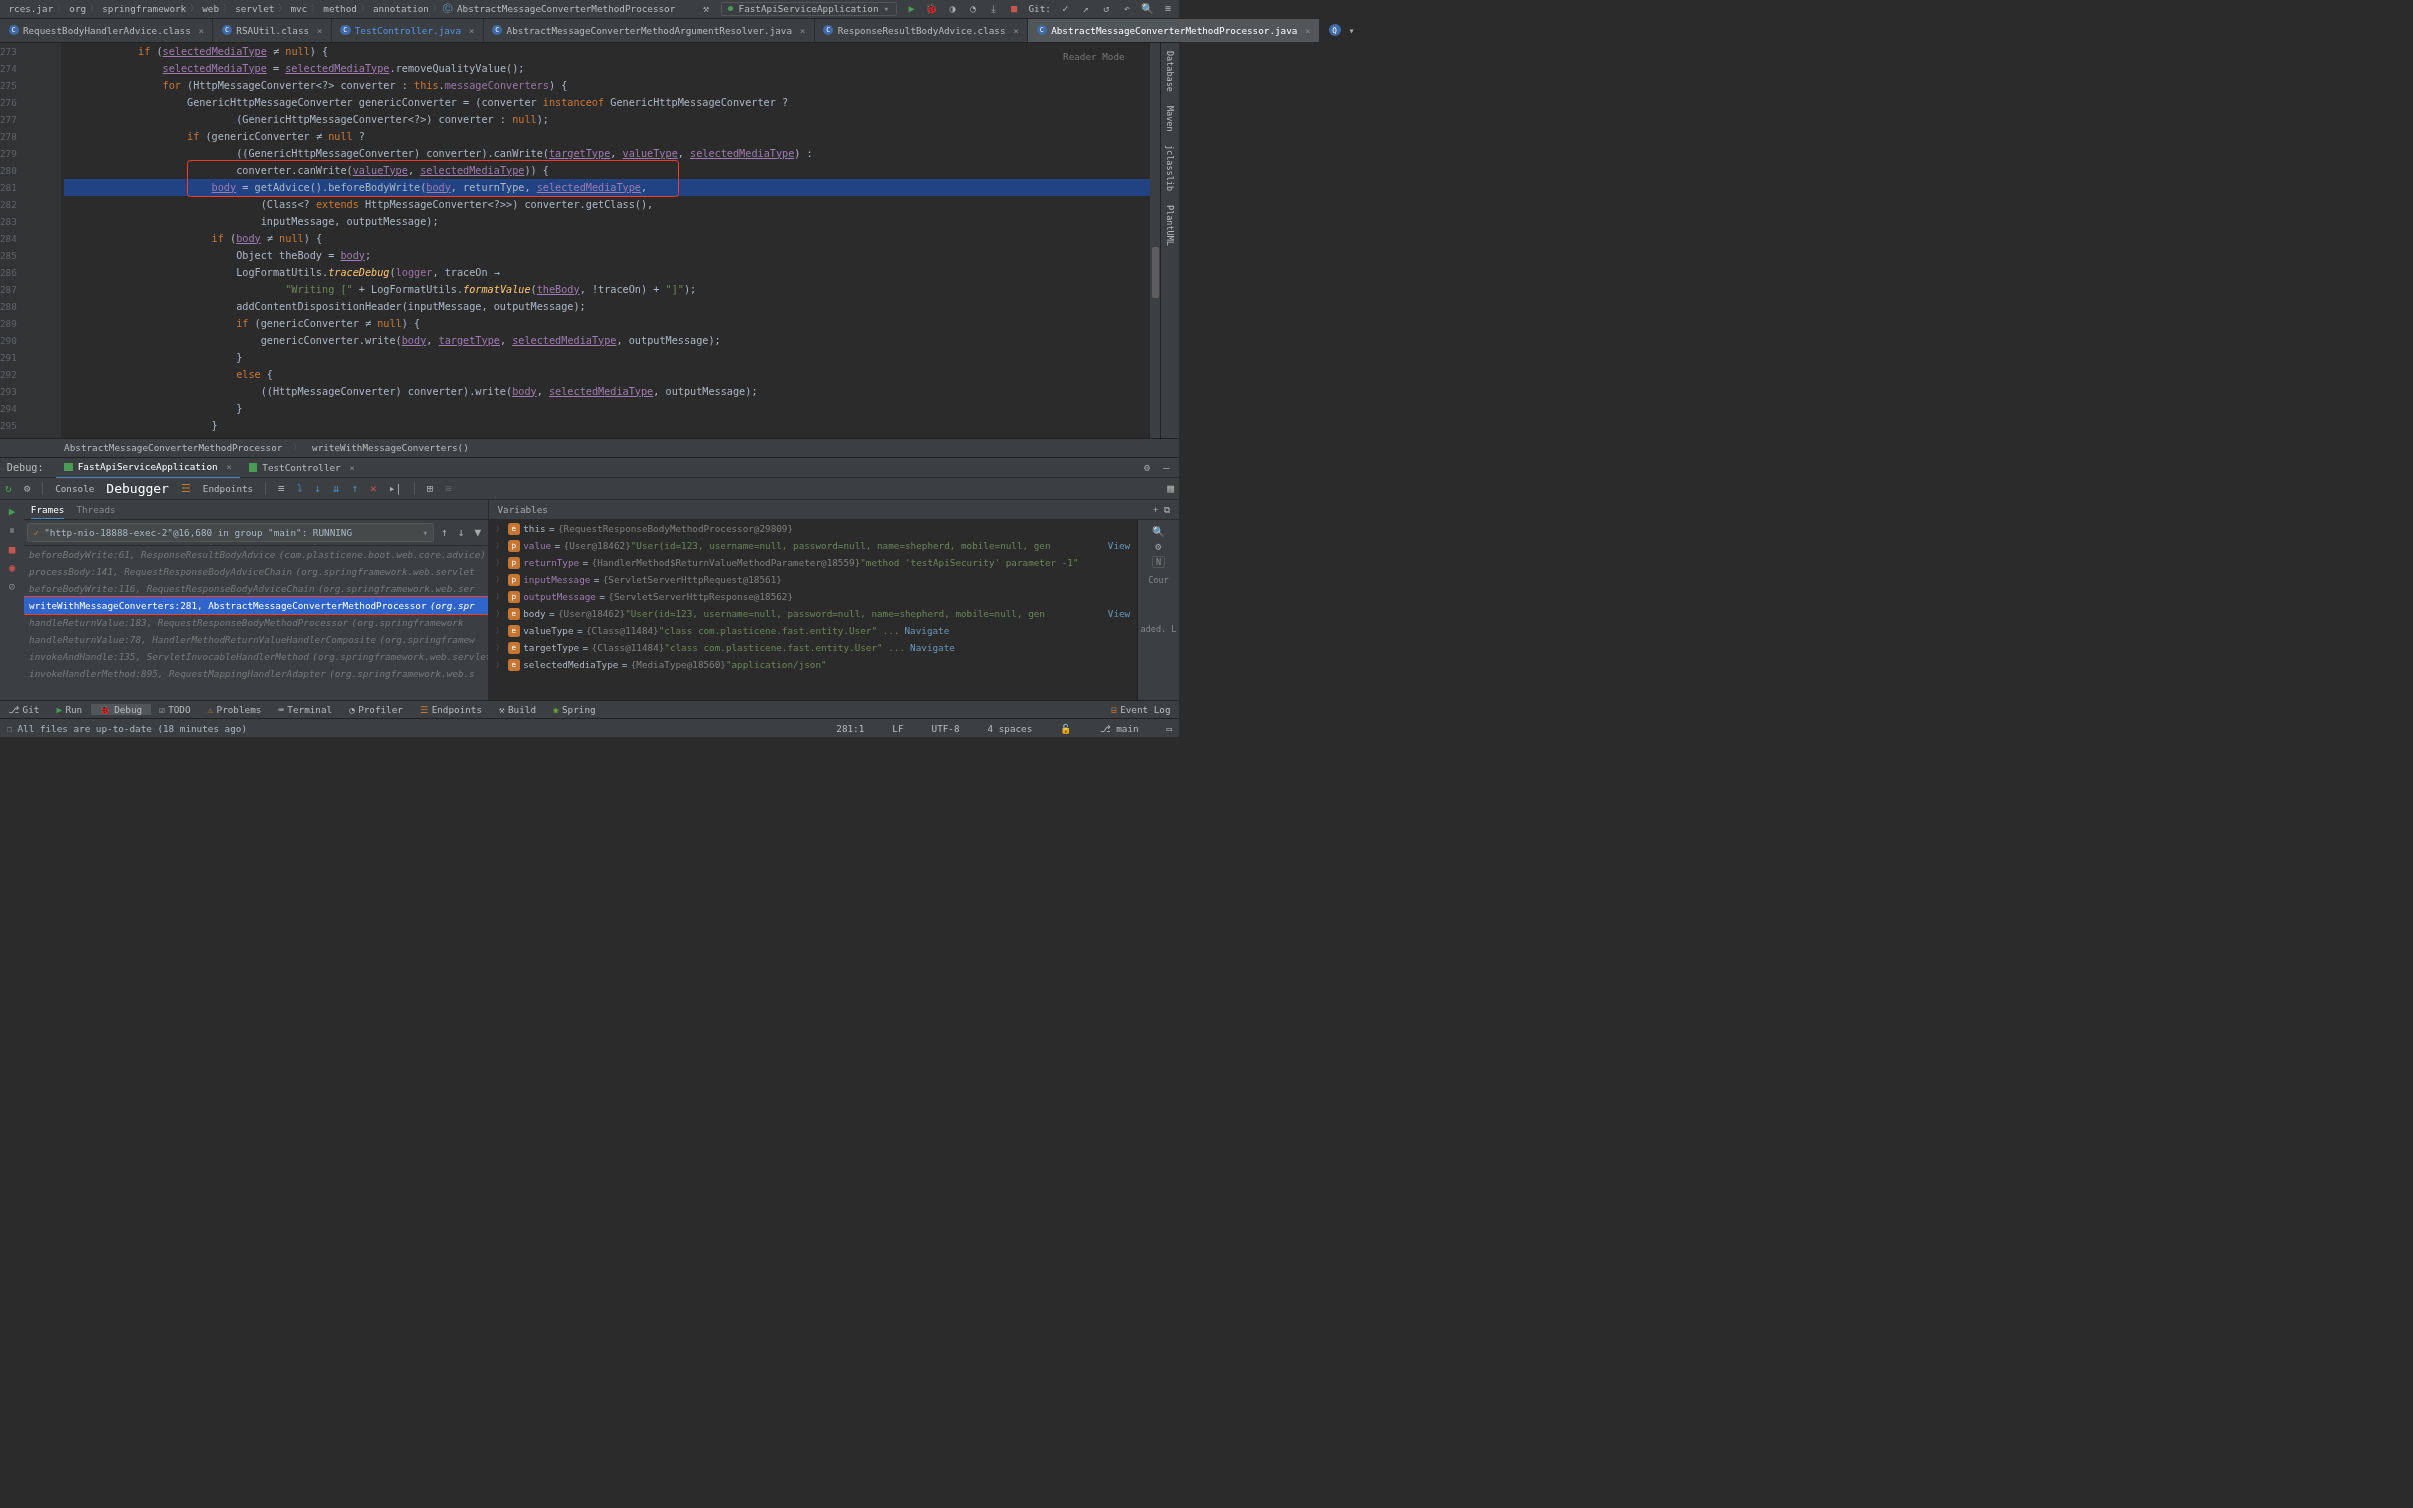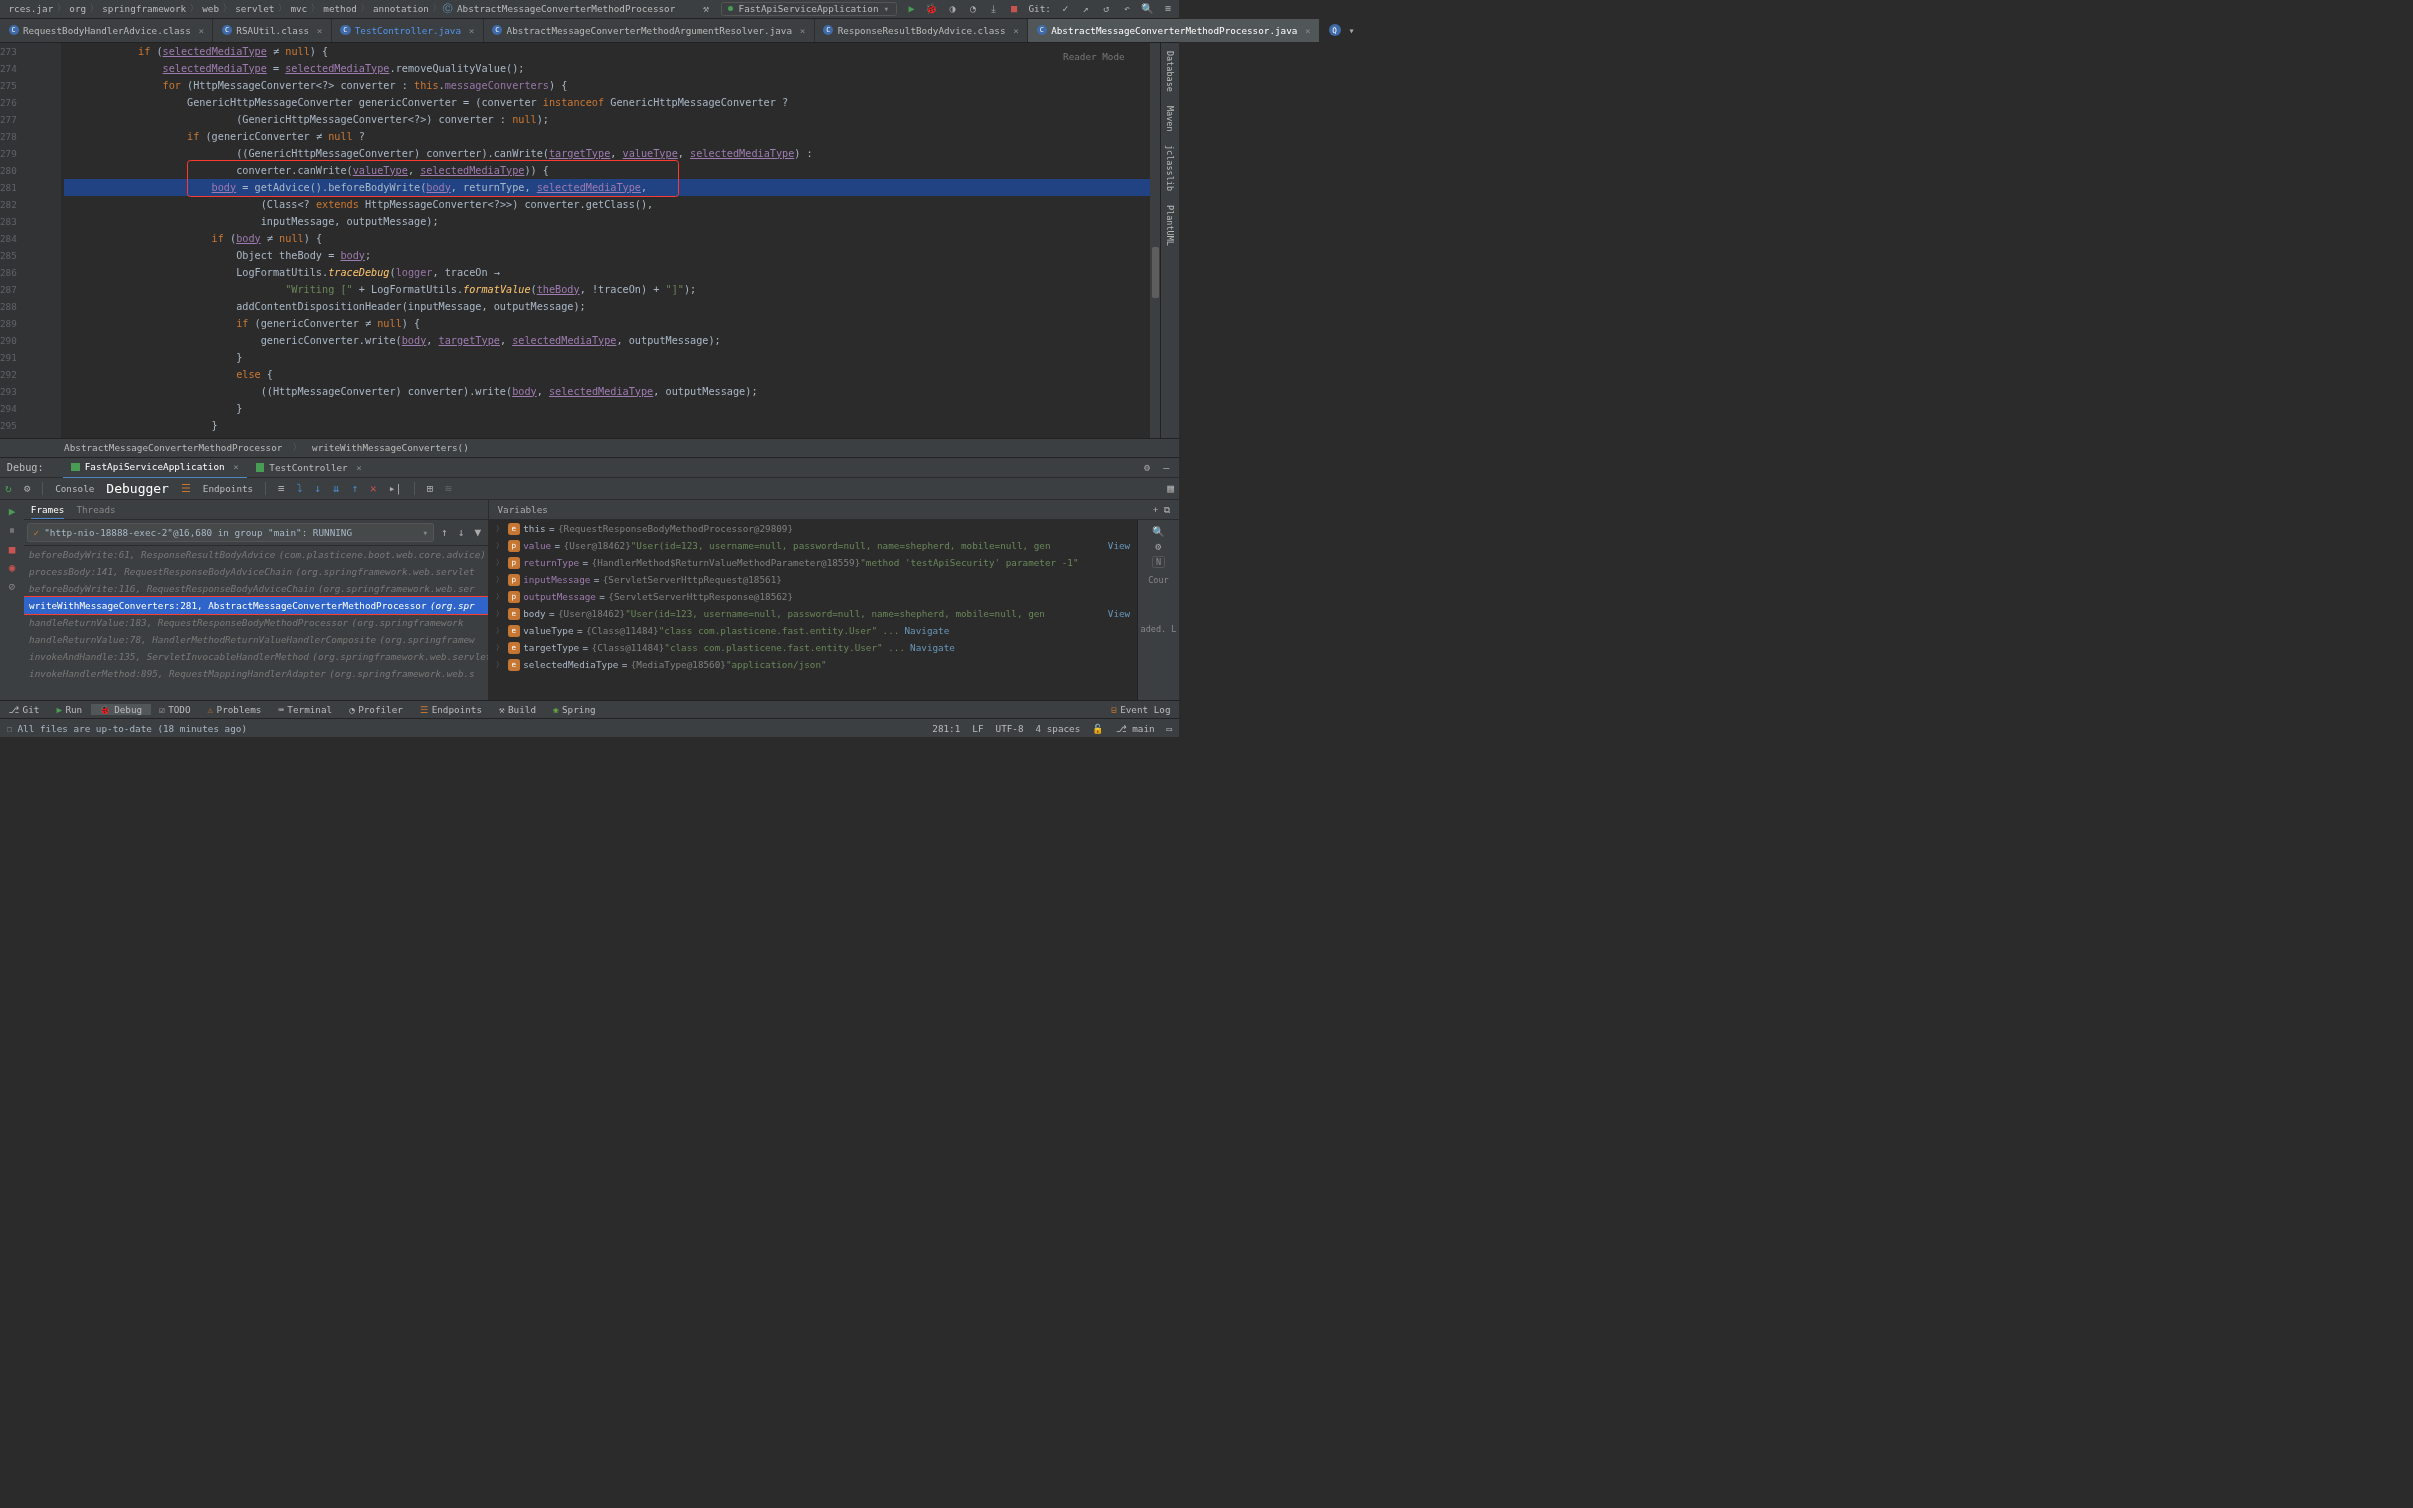--- a/index.html
+++ b/index.html
@@ -48,21 +48,21 @@
 .right-tools .vtxt { writing-mode: vertical-rl; font-size: 8.5px; color: #bbb; }
 .scrollbar-v { width: 10.2px; background: #3c3f41; position: relative; }
 .scrollbar-v .thumb { position: absolute; width: 6.8px; left: 1.7px; background: #5e5e5e; border-radius: 1.7px; }
 
 
 .code-crumb { height: 18.7px; background: #3c3f41; display: flex; align-items: center; font-size: 9.3px; color: #bbb; padding-left: 59px; border-top: 0.8px solid #222; }
 .code-crumb span { padding: 0 5.1px; }
 
 
 .debug-panel { height: 243px; background: #3c3f41; display: flex; flex-direction: column; border-top: 0.8px solid #222; }
-.debug-header { height: 20.4px; display: flex; align-items: center; background: #3c3f41; padding: 0 6.8px; gap: 19px; border-bottom: 0.8px solid #2b2b2b; }
+.debug-header { height: 20.4px; display: flex; align-items: center; background: #3c3f41; padding: 0 6.8px; gap: 12px; border-bottom: 0.8px solid #2b2b2b; }
 .debug-tabs { display: flex; height: 20.4px; }
 .debug-tabs .dtab { padding: 0 8.5px; display: flex; align-items: center; gap: 5.1px; font-size: 9.3px; color: #bbb; cursor: pointer; }
 .debug-tabs .dtab.active { border-bottom: 1.7px solid #4a88c7; color: #fff; }
 .dtab .gsq { width: 8.5px; height: 8.5px; background: #499c54; }
 .debug-toolbar { height: 22px; background: #3c3f41; display: flex; align-items: center; padding: 0 5.1px; gap: 12px; border-bottom: 0.8px solid #2b2b2b; }
 .debug-toolbar .tb-ico { color: #aaa; font-size: 11px; cursor: pointer; }
 .debug-toolbar .sep { width: 0.8px; height: 13.6px; background: #555; }
 .debug-body { flex: 1; display: flex; }
 .debug-left-icons { width: 24px; background: #3c3f41; display: flex; flex-direction: column; align-items: center; gap: 5.1px; padding: 5.1px 0; }
 .debug-left-icons .li { width: 13.6px; height: 13.6px; display: flex; align-items: center; justify-content: center; font-size: 11px; }
@@ -93,21 +93,21 @@
 .vval-grey { color: #808080; }
 .vval-str { color: #6a8759; }
 .vlink { color: #6897bb; margin-left: 5.1px; }
 .vright { margin-left: auto; color: #6897bb; padding: 0 6.8px; }
 
 
 .bottom-tools { height: 18.7px; background: #3c3f41; display: flex; align-items: center; border-top: 0.8px solid #222; font-size: 9.3px; }
 .bottom-tools .bt { padding: 0 8.5px; display: flex; align-items: center; gap: 3.4px; color: #bbb; cursor: pointer; }
 .bottom-tools .bt.active { background: #515658; }
 .status-bar { height: 18.7px; background: #3c3f41; display: flex; align-items: center; justify-content: space-between; padding: 0 6.8px; font-size: 9.3px; border-top: 0.8px solid #222; }
-.status-bar .sr { display: flex; gap: 12px; color: #bbb; }
+.status-bar .sr { display: flex; gap: 28px; color: #bbb; }
 
 </style>
 </head>
 <body>
 
 <div class="root">
 
   <div class="top-bar">
     <div class="breadcrumbs">
       <span class="crumb">rces.jar</span>

